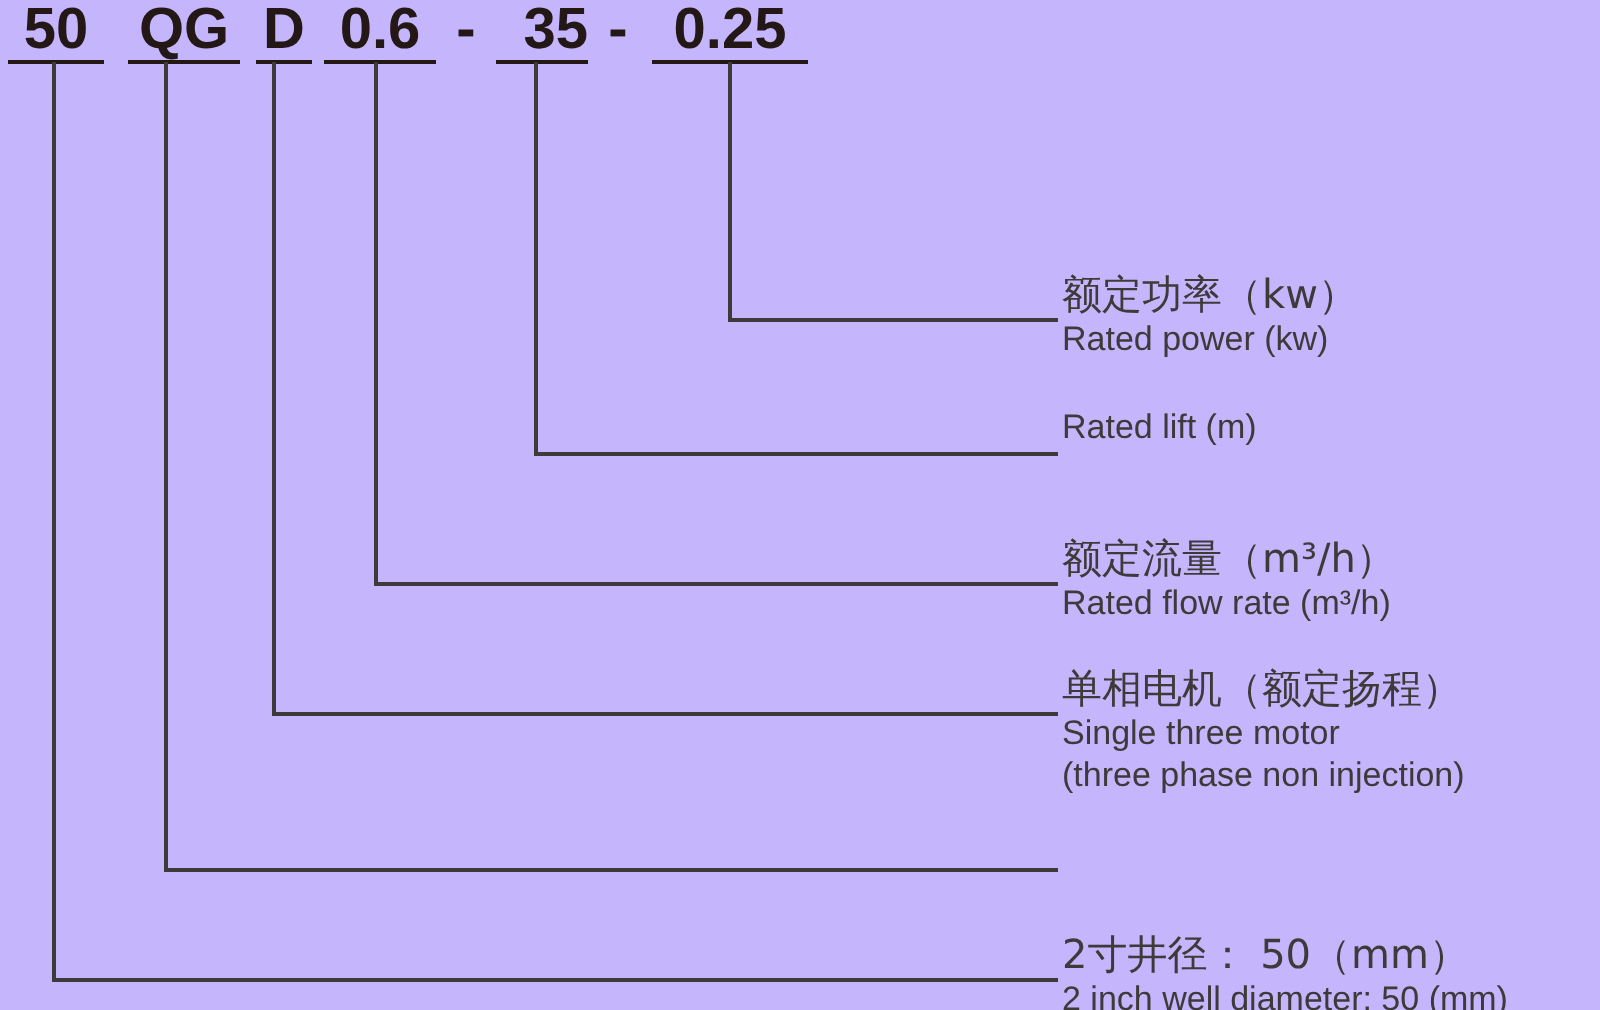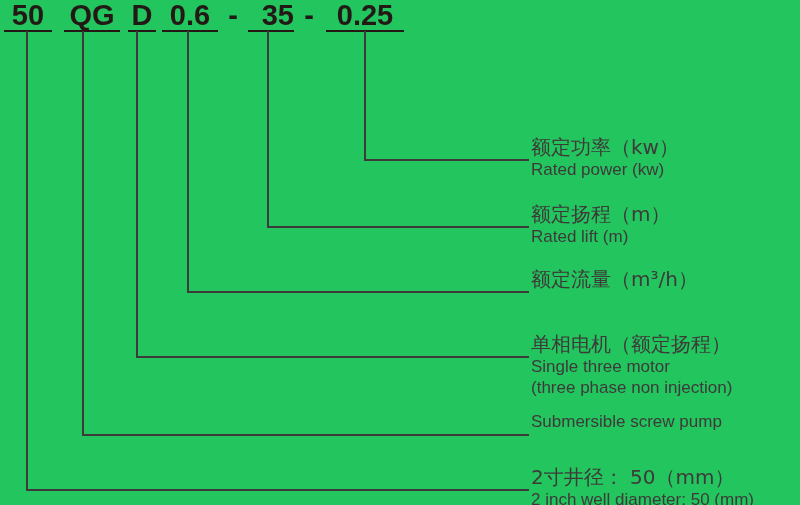--- a/index.html
+++ b/index.html
@@ -4,21 +4,21 @@
 <style>
   html, body {
     margin: 0;
     padding: 0;
     background: #ffffff;
   }
   #page {
     position: relative;
     width: 800px;
     height: 505px;
-    background: #22c55e;
+    background: #c4b5fd;
     overflow: hidden;
     font-family: "Liberation Sans", "DejaVu Sans", sans-serif;
   }
 
   
   #model-code {
     position: absolute;
     left: 0;
     top: 0;
     width: 420px;
@@ -126,36 +126,35 @@
       <path d="M27,32 L27,490 L528,490"></path>
     </g>
   </svg>
 
   <div class="label-block" style="top:136px;">
     <div class="label-cn">额定功率（kw）</div>
     <div class="label-en">Rated power (kw)</div>
   </div>
 
   <div class="label-block" style="top:203px;">
-    <div class="label-cn">额定扬程（m）</div>
     <div class="label-en">Rated lift (m)</div>
   </div>
 
   <div class="label-block" style="top:268px;">
     <div class="label-cn">额定流量（m³/h）</div>
+    <div class="label-en">Rated flow rate (m³/h)</div>
   </div>
 
   <div class="label-block" style="top:333px;">
     <div class="label-cn">单相电机（额定扬程）</div>
     <div class="label-en">Single three motor</div>
     <div class="label-en">(three phase non injection)</div>
   </div>
 
   <div class="label-block" style="top:411px;">
-    <div class="label-en">Submersible screw pump</div>
   </div>
 
   <div class="label-block" style="top:466px;">
     <div class="label-cn">2寸井径： 50（mm）</div>
     <div class="label-en">2 inch well diameter: 50 (mm)</div>
   </div>
 
 </div>
 
 </body></html>

